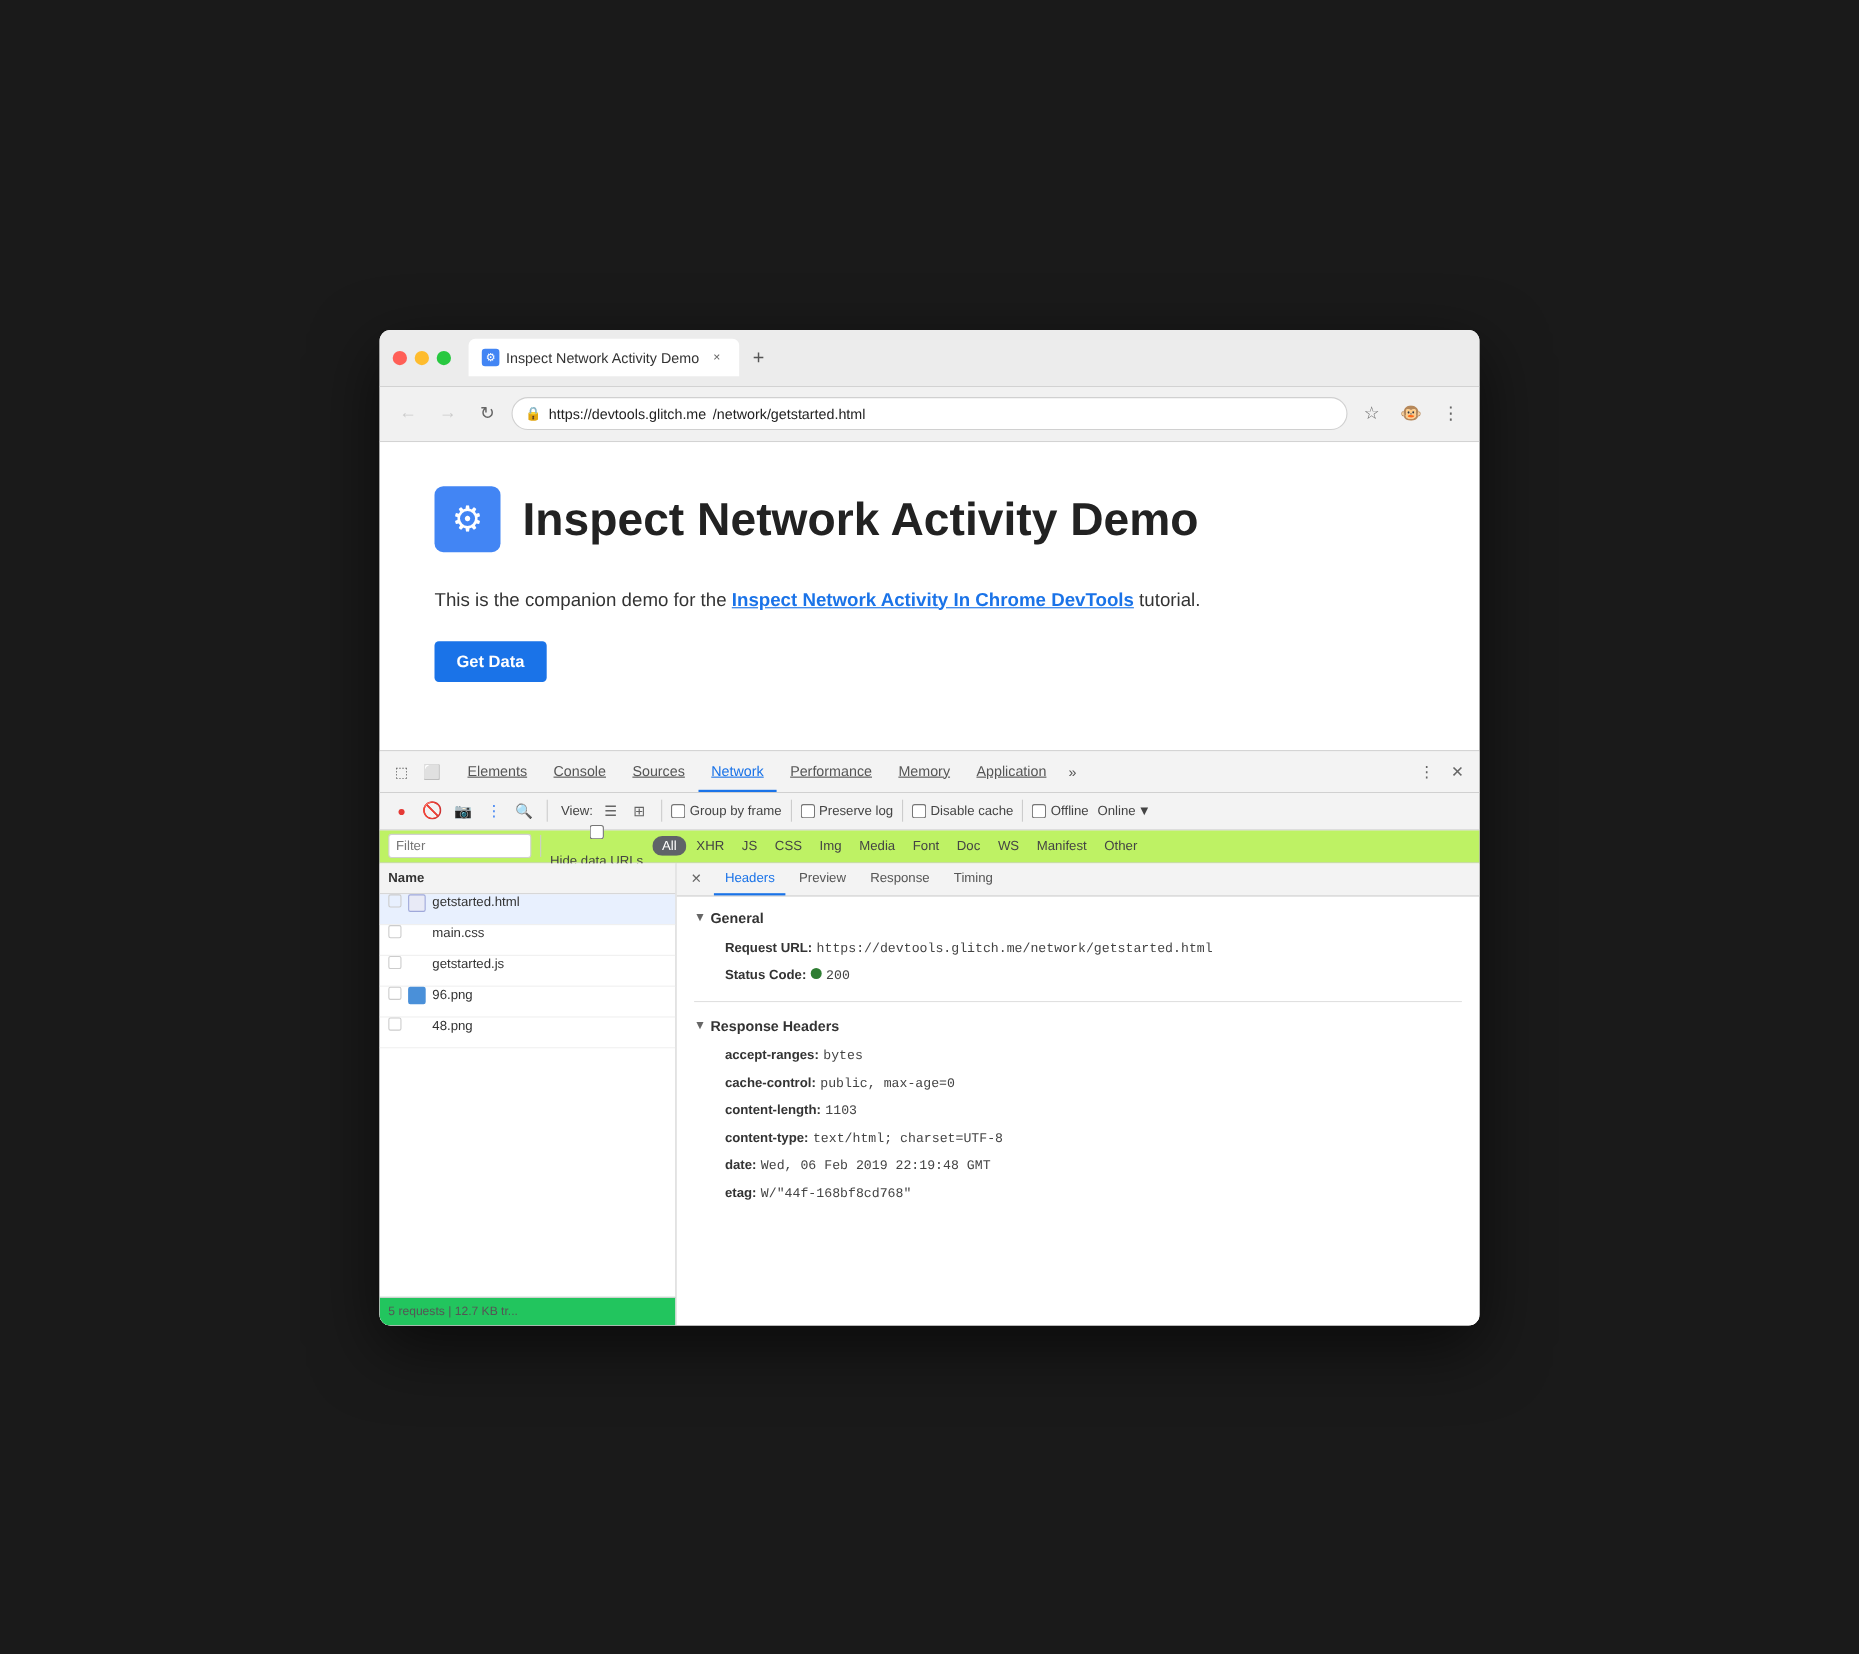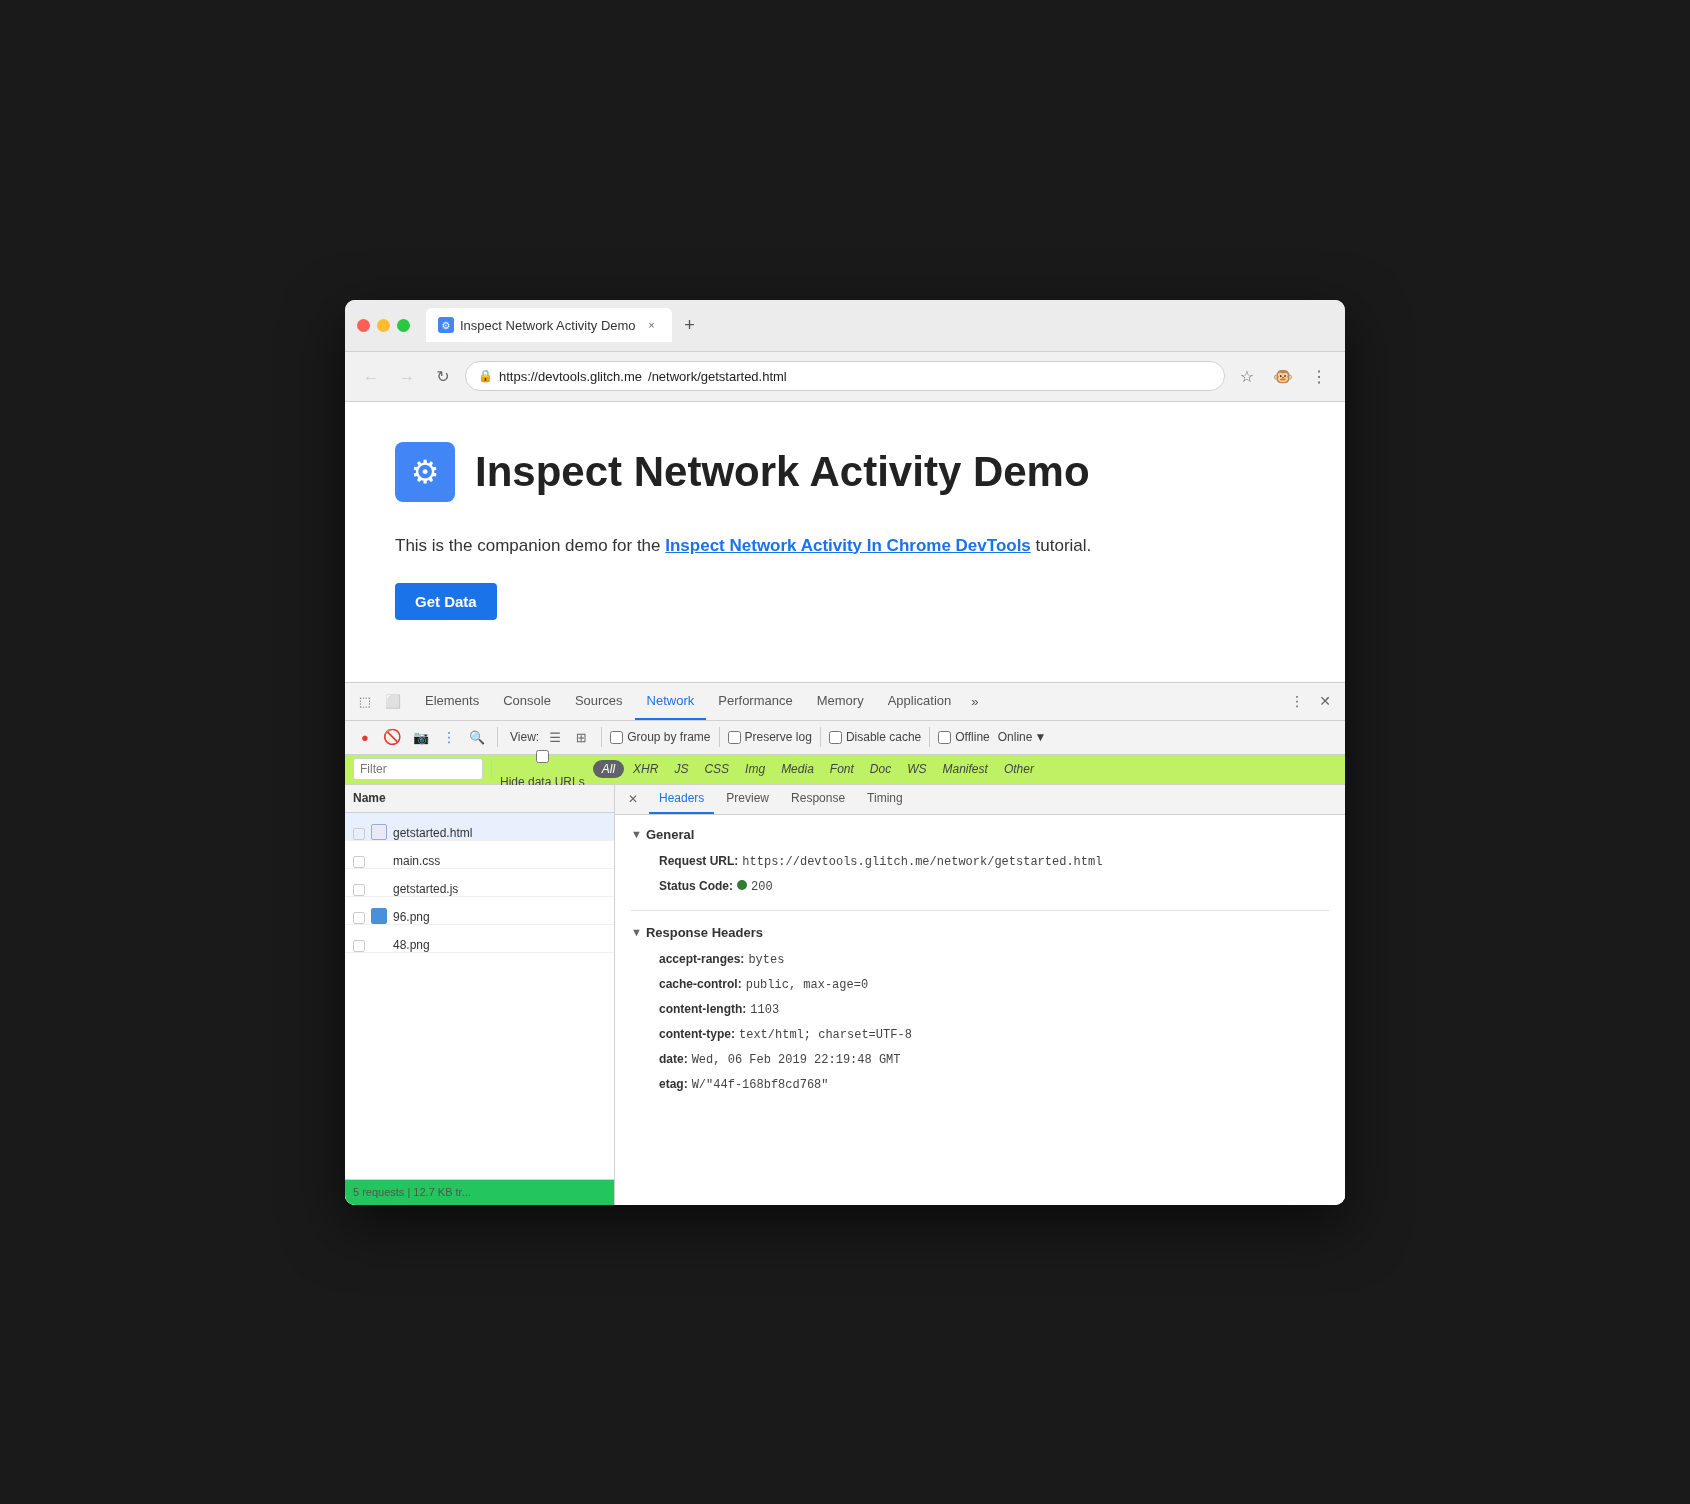--- a/index.html
+++ b/index.html
@@ -219,20 +219,21 @@
     }
     .dt-tab {
       padding: 0 12px;
       height: 38px;
       display: flex;
       align-items: center;
       font-size: 13px;
       color: #555;
       cursor: pointer;
       border-bottom: 2px solid transparent;
+      text-decoration: underline;
     }
     .dt-tab.active {
       color: #1a73e8;
       border-bottom: 2px solid #1a73e8;
     }
     .dt-tab-more {
       padding: 0 8px;
       height: 38px;
       display: flex;
       align-items: center;
@@ -350,21 +351,20 @@
       gap: 2px;
       margin-left: 4px;
     }
     .filter-type-btn {
       padding: 1px 6px;
       font-size: 12px;
       color: #444;
       cursor: pointer;
       border-radius: 3px;
       border: 1px solid transparent;
-      font-style: italic;
     }
     .filter-type-btn.all-btn {
       background: #5f6368;
       color: white;
       border-radius: 10px;
       padding: 1px 8px;
     }
     
     .network-body {
       display: flex;
@@ -383,21 +383,21 @@
       background: #f3f3f3;
       border-bottom: 1px solid #d0d0d0;
       height: 28px;
       padding: 0 8px;
       font-size: 12px;
       font-weight: 600;
       color: #333;
     }
     .file-item {
       display: flex;
-      align-items: flex-end;
+      align-items: flex-start;
       height: 28px;
       padding: 0 8px;
       font-size: 12px;
       color: #333;
       cursor: pointer;
       border-bottom: 1px solid #f0f0f0;
       gap: 6px;
     }
     .file-item.selected { background: #e8f0fe; }
     .file-checkbox {

